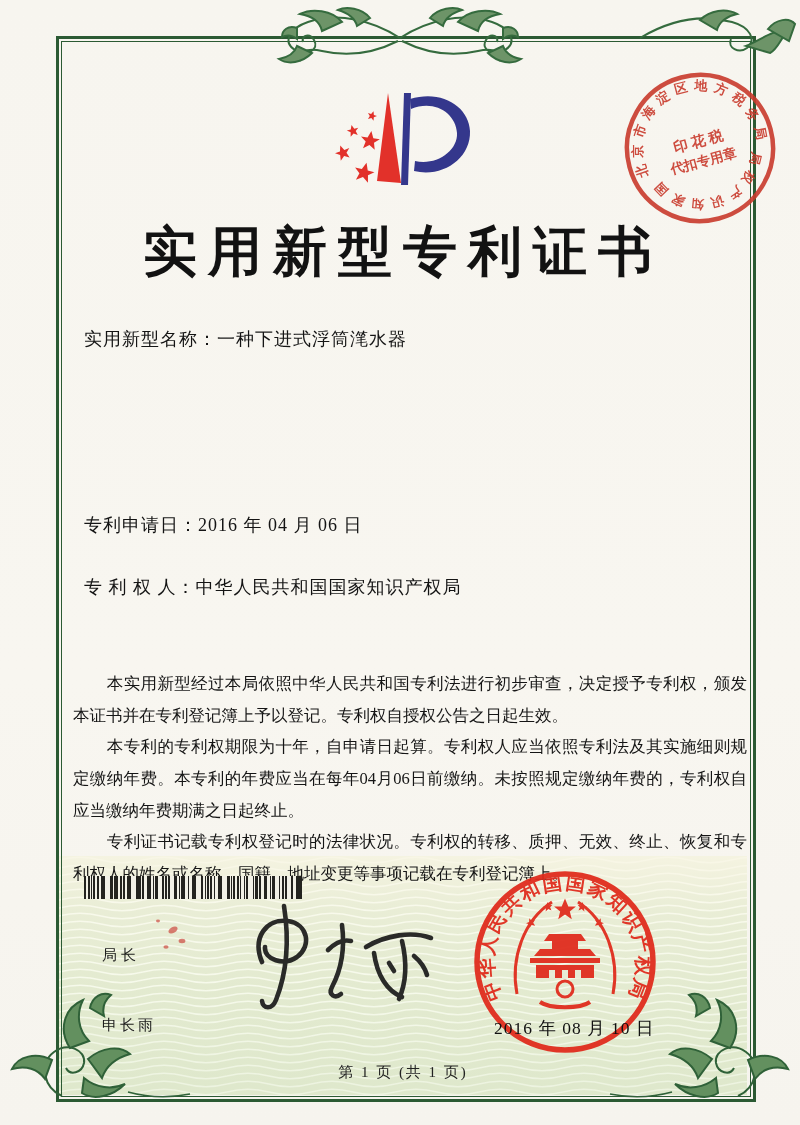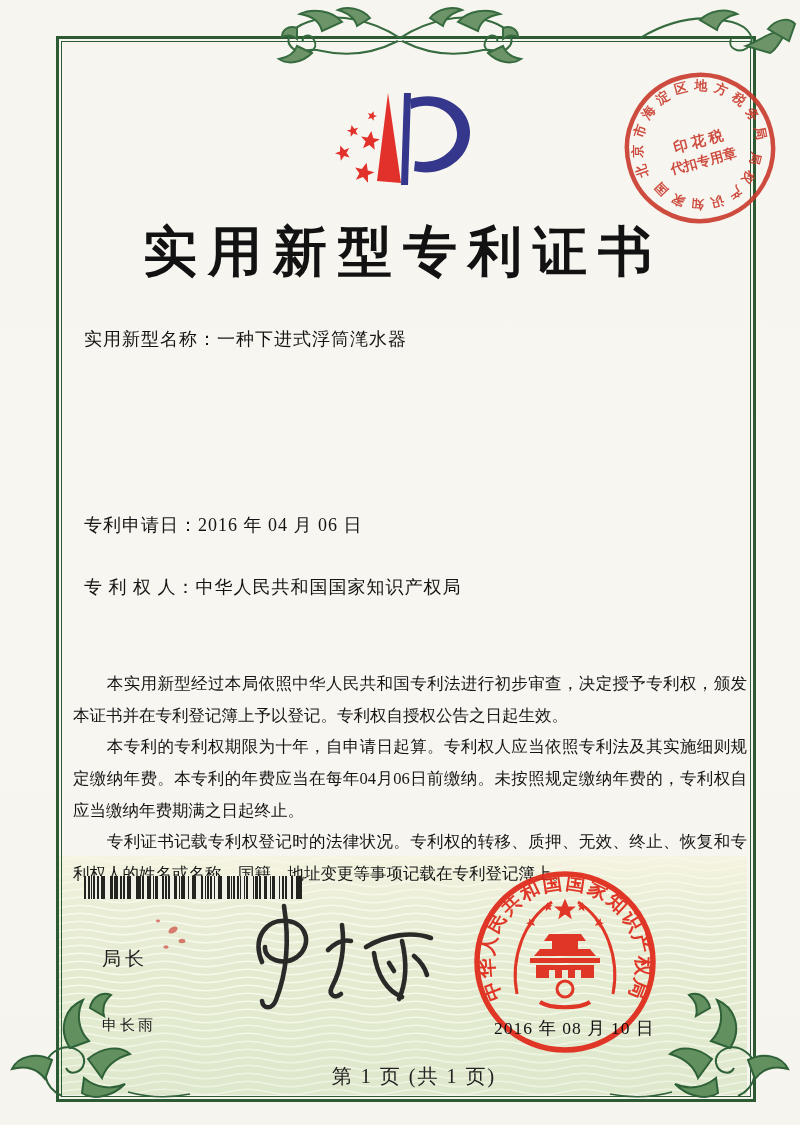--- a/index.html
+++ b/index.html
@@ -28,24 +28,24 @@
   .field{left:84px;width:640px;font-size:18px;letter-spacing:1px;z-index:4;white-space:nowrap;}
   .field .lab{color:#141414;}
   .field .val{color:#141414;text-align:right;}
   .paras{left:73px;top:668px;width:674px;font-size:16.5px;line-height:1.92;text-align:justify;z-index:4;color:#151515;}
   .paras p{margin:0;text-indent:2.05em;}
   .barcode{left:84px;top:876px;width:218px;height:23px;z-index:4;background-color:#f1f0e6;
     background-image:
       repeating-linear-gradient(90deg,#23231f 0 1.5px,transparent 1.5px 6.5px),
       repeating-linear-gradient(90deg,#23231f 0 2px,transparent 2px 9px),
       repeating-linear-gradient(90deg,transparent 0 4px,#23231f 4px 5.5px,transparent 5.5px 13px);}
-  .issuer-title{left:102px;top:946px;font-size:19px;letter-spacing:4px;z-index:4;color:#1b1b1b;}
+  .issuer-title{left:102px;top:946px;font-size:15px;letter-spacing:4px;z-index:4;color:#1b1b1b;}
   .issuer-name{left:102px;top:1016px;font-size:15px;letter-spacing:3px;z-index:4;color:#1b1b1b;}
   .seal-date{left:494px;top:1016px;font-size:17.5px;letter-spacing:1px;z-index:6;color:#111;}
-  .footer{left:56px;top:1063px;width:694px;text-align:center;font-size:20px;letter-spacing:2px;z-index:4;color:#222;padding-left:11px;}
+  .footer{left:56px;top:1063px;width:694px;text-align:center;font-size:15px;letter-spacing:2px;z-index:4;color:#222;}
   svg text{font-family:"Liberation Serif","DejaVu Serif",serif;}
 </style>
 </head>
 <body>
 
 <div class="page">
 
   <svg class="guilloche" viewBox="0 0 688 239" preserveAspectRatio="none" aria-hidden="true">
     <defs>
       <pattern id="wv" width="84" height="8" patternUnits="userSpaceOnUse">

